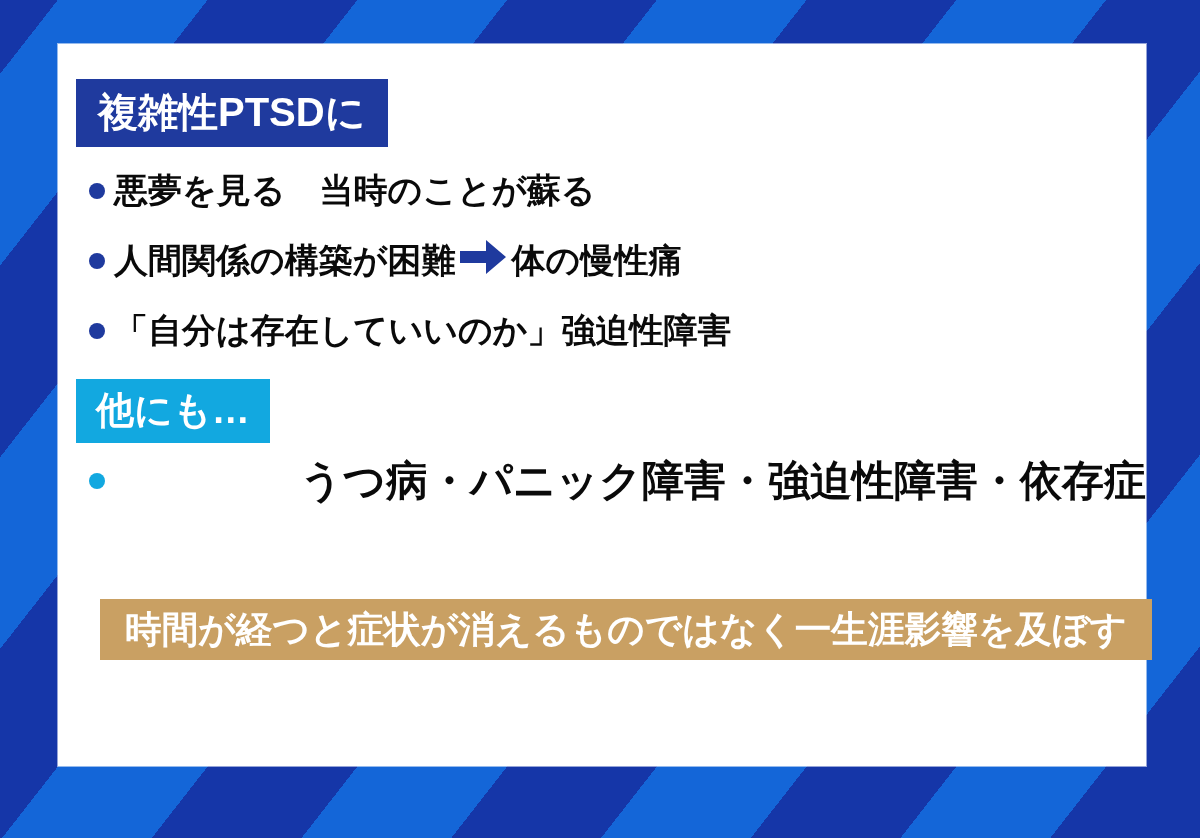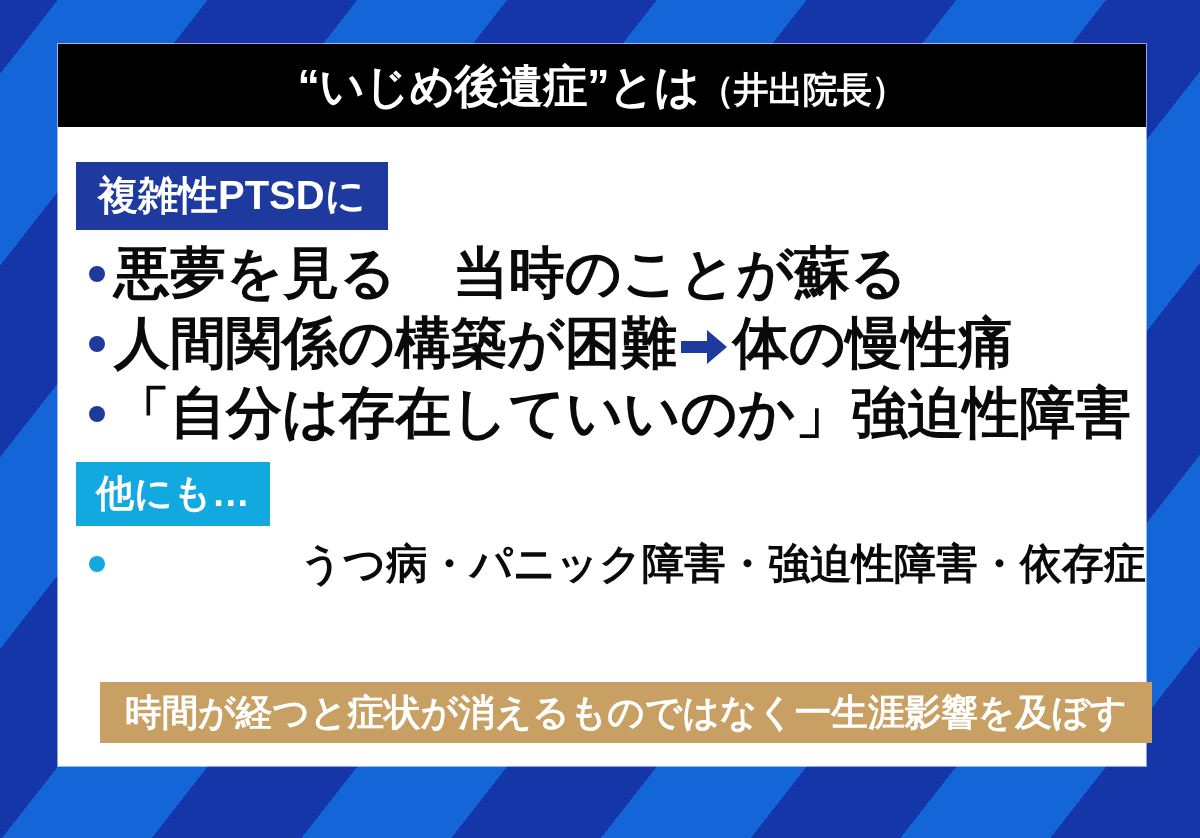--- a/index.html
+++ b/index.html
@@ -119,21 +119,21 @@
     width: 16px;
     height: 16px;
     border-radius: 50%;
     background: #1f3a9e;
   }
   .bullet-item.cyan-dot::before {
     background: #12a8e0;
   }
 
   #list-primary .bullet-item {
-    font-size: 56px;
+    font-size: 34px;
     line-height: 70px;
     height: 70px;
   }
   #list-primary .bullet-item::before { top: 28px; }
   #list-primary { padding-top: 8px; }
 
   #list-secondary .bullet-item {
     font-size: 42px;
     line-height: 63px;
   }
@@ -178,23 +178,20 @@
 </style>
 </head>
 <body>
 
 <div id="stage">
 
   <div id="stripes"></div>
 
   <div id="panel">
 
-    <div id="titlebar">
-      <div id="title-text"><span>“いじめ後遺症”とは</span><span class="paren">（井出院長）</span></div>
-    </div>
 
     <div id="body-area">
 
       <div class="badge-row" id="badge-primary-row">
         <span class="badge badge-primary">複雑性PTSDに</span>
       </div>
 
       <ul class="bullet-list" id="list-primary">
 
         <li class="bullet-item">

